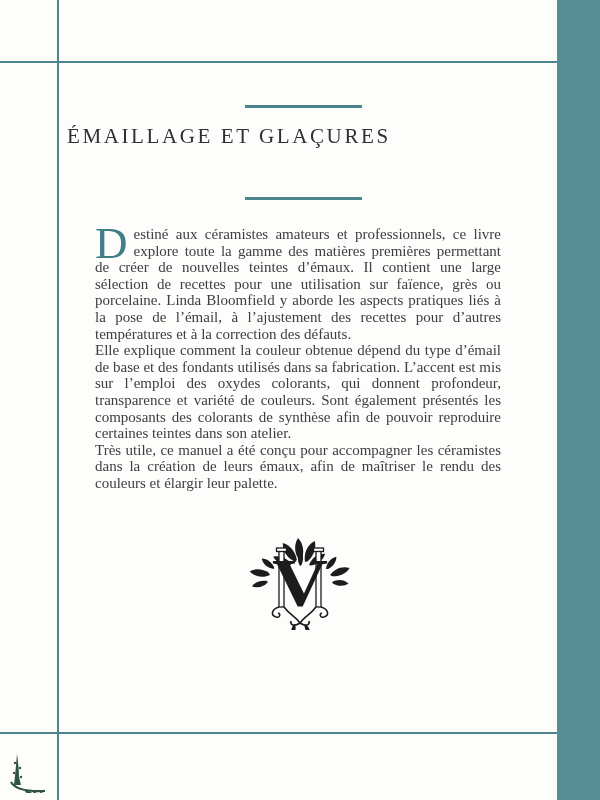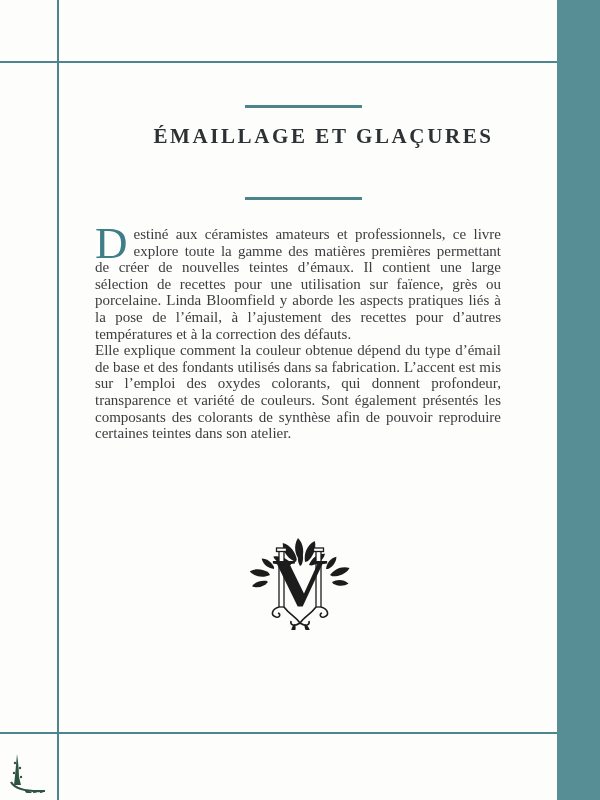--- a/index.html
+++ b/index.html
@@ -12,22 +12,22 @@
   body{background:#fff;font-family:"Liberation Serif",serif;}
   .page{position:relative;width:600px;height:800px;background:var(--page_bg);overflow:hidden}
   .rule-left{position:absolute;left:57px;top:0;width:2px;height:800px;background:var(--teal_line)}
   .rule-top{position:absolute;left:0;top:61px;width:557px;height:2px;background:var(--teal_line)}
   .rule-bottom{position:absolute;left:0;top:732px;width:557px;height:2px;background:var(--teal_line)}
   .band{position:absolute;left:557px;top:0;width:43px;height:800px;background:var(--teal_band)}
   .content{position:absolute;left:58px;top:0;width:499px;height:800px}
   .orn-rule{position:absolute;left:187px;width:117px;height:3px;background:var(--teal_line)}
   .orn-rule-top{top:105px}
   .orn-rule-bottom{top:197px}
-  .title1,.title2{position:absolute;left:16px;width:100%;text-align:center;color:var(--title_text);
-    font-weight:bold;white-space:nowrap}
+  .title1,.title2{position:absolute;left:9px;width:100%;color:var(--title_text);
+    font-weight:normal;white-space:nowrap}
   .title1{top:124px;font-size:21px;letter-spacing:2.6px}
   .title2{top:153px;font-size:20px;letter-spacing:2.6px}
   .bodytext{position:absolute;left:37px;top:226px;width:406px;color:var(--body_text);
     font-size:15px;line-height:16.6px;text-align:justify;hyphens:auto;-webkit-hyphens:auto}
   .bodytext p{margin:0}
   .dropcap{float:left;color:var(--drop_cap);font-size:45px;line-height:33px;height:33px;
     padding:1px 6px 0 0;font-weight:normal}
   .monogram{position:absolute;left:192px;top:535px;width:100px;height:95px}
   .corner-orn{position:absolute;left:9px;top:753px;width:38px;height:40px}
 </style>
@@ -43,20 +43,21 @@
 
   <div class="content">
 
     <div class="orn-rule orn-rule-top"></div>
     <h1 class="title1">ÉMAILLAGE ET GLAÇURES</h1>
     <div class="orn-rule orn-rule-bottom"></div>
 
     <div class="bodytext">
       <p><span class="dropcap">D</span><span>estiné aux céramistes amateurs et professionnels, ce livre explore toute la gamme des matières premières permettant de créer de nouvelles teintes d’émaux. Il contient une large sélection de recettes pour une utilisation sur faïence, grès ou porcelaine. Linda Bloomfield y aborde les aspects pratiques liés à la pose de l’émail, à l’ajustement des recettes pour d’autres températures et à la correction des défauts.</span></p>
       <p>Elle explique comment la couleur obtenue dépend du type d’émail de base et des fondants utilisés dans sa fabrication. L’accent est mis sur l’emploi des oxydes colorants, qui donnent profondeur, transparence et variété de couleurs. Sont également présentés les composants des colorants de synthèse afin de pouvoir reproduire certaines teintes dans son atelier.</p>
+      <p>Très utile, ce manuel a été conçu pour accompagner les céramistes dans la création de leurs émaux, afin de maîtriser le rendu des couleurs et élargir leur palette.</p>
     </div>
 
     <svg class="monogram" viewBox="0 0 100 95" xmlns="http://www.w3.org/2000/svg">
       <defs>
         <path id="leaf" d="M0 0 C-5 -6 -7 -15 -2 -23 C4 -17 4 -8 2 -2 Z"></path>
       </defs>
       <g fill="var(--monogram_ink)">
         <use href="#leaf" transform="translate(50,26)"></use>
         <use href="#leaf" transform="translate(46,27) rotate(-30)"></use>
         <use href="#leaf" transform="translate(55,27) rotate(30)"></use>

